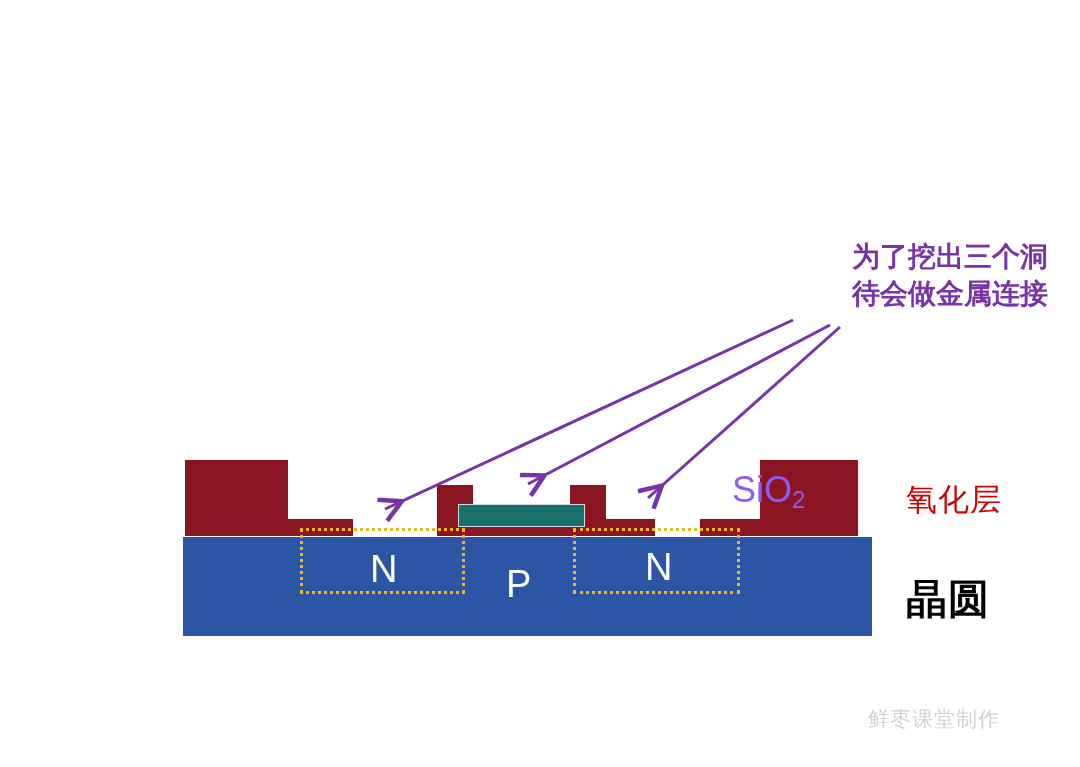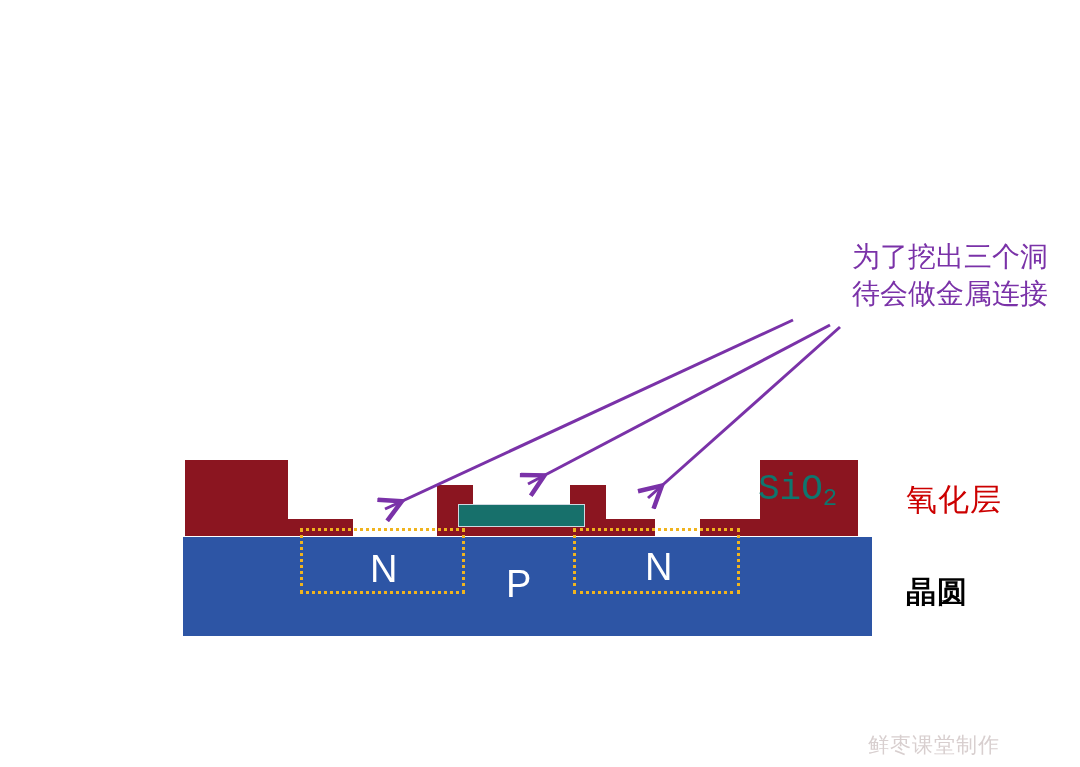--- a/index.html
+++ b/index.html
@@ -32,50 +32,49 @@
     white-space: pre-line;
   }
   .callout-text {
     position: absolute;
     right: 32px;
     top: 238px;
     width: 300px;
     text-align: right;
     color: #7A32A8;
     font-size: 28px;
-    font-weight: normal;
+    font-weight: bold;
     line-height: 1.33;
     white-space: pre-line;
   }
   .legend-oxide {
     position: absolute;
     left: 906px;
     top: 479px;
     color: #CC0000;
     font-size: 31px;
     font-weight: normal;
     letter-spacing: 1px;
   }
   .legend-wafer {
     position: absolute;
     left: 906px;
     top: 572px;
     color: #000000;
-    font-size: 30px;
+    font-size: 41px;
     font-weight: bold;
     letter-spacing: 1px;
   }
   .watermark {
     position: absolute;
     left: 868px;
     top: 705px;
     color: #D8CFCF;
     font-size: 21px;
     letter-spacing: 1px;
-    margin-top: 26px;
   }
 
   
   #stack {
     position: absolute;
     left: 0;
     top: 0;
     width: 1080px;
     height: 767px;
   }
@@ -125,26 +124,25 @@
     color: #ffffff;
     font-size: 38px;
     line-height: 1;
   }
   .label-n1 { left: 370px; top: 550px; }
   .label-p  { left: 506px; top: 565px; }
   .label-n2 { left: 645px; top: 548px; }
 
   .sio2-label {
     position: absolute;
-    left: 758px;
+    left: 732px;
     top: 472px;
-    color: #0f766e;
+    color: #8b5cf6;
     font-size: 36px;
     line-height: 1;
-    font-family: Liberation Mono, monospace;
   }
   .sio2-label sub {
     font-size: 24px;
     vertical-align: baseline;
     position: relative;
     top: 6px;
   }
 
   #arrows {
     position: absolute;

